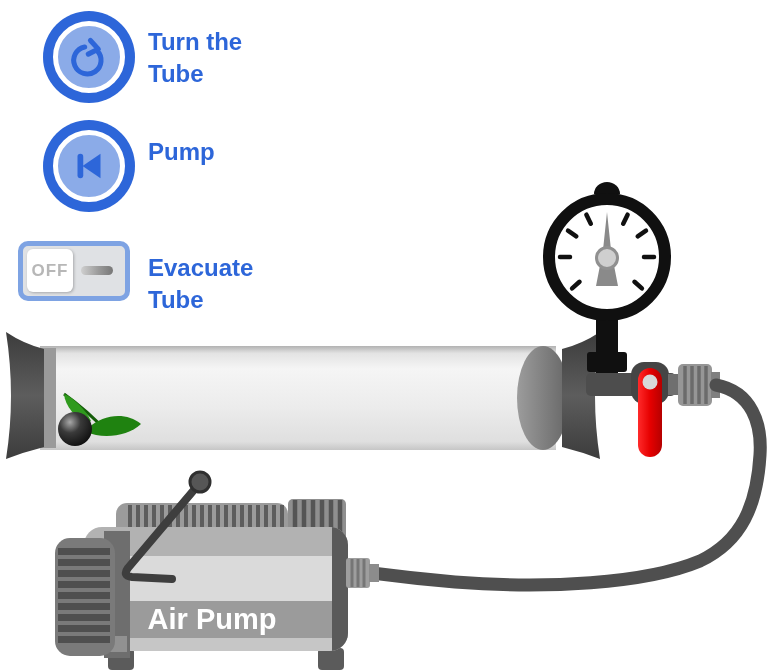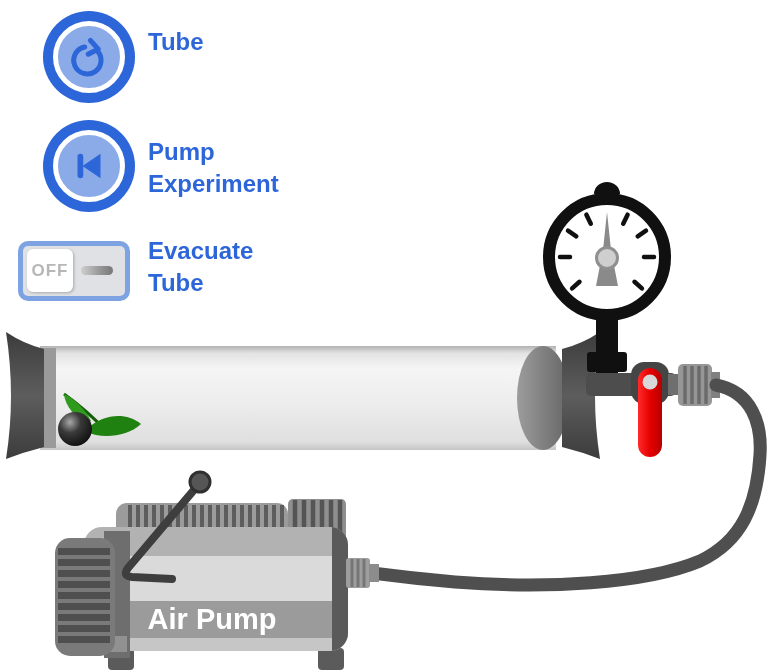--- a/index.html
+++ b/index.html
@@ -42,41 +42,41 @@
 
 <div id="canvas">
 
   <div class="circle-btn" style="left:53px;top:21px;">
     <svg viewBox="0 0 64 64">
       <path d="M26,18 A19,19 0 1 0 43,23" fill="none" stroke="#2d66d9" stroke-width="7" stroke-linecap="round"></path>
       <path d="M34 9 L45 21 L31 28" fill="none" stroke="#2d66d9" stroke-width="7" stroke-linecap="round" stroke-linejoin="round"></path>
     </svg>
   </div>
   <div class="ctl-label" style="top:26px;">
+    <div>Turn the</div>
     <div>Tube</div>
   </div>
 
   <div class="circle-btn" style="left:53px;top:130px;">
     <svg viewBox="0 0 64 64">
       <rect x="16" y="15" width="8" height="34" rx="4" fill="#2d66d9"></rect>
       <polygon points="48,15 48,49 23,32" fill="#2d66d9"></polygon>
     </svg>
   </div>
   <div class="ctl-label" style="top:136px;">
     <div>Pump</div>
-    <div>Experiment</div>
   </div>
 
   <div class="toggle">
     <div class="toggle-knob">
       <span>OFF</span>
     </div>
     <div class="toggle-groove"></div>
   </div>
-  <div class="ctl-label" style="top:235px;">
+  <div class="ctl-label" style="top:252px;">
     <div>Evacuate</div>
     <div>Tube</div>
   </div>
 
   <svg class="scene" width="768" height="672" viewBox="0 0 768 672">
     <defs>
       <linearGradient id="tubeGrad" x1="0" y1="0" x2="0" y2="1">
         <stop offset="0" stop-color="#b2b2b2"></stop>
         <stop offset="0.07" stop-color="#e3e3e3"></stop>
         <stop offset="0.22" stop-color="#f5f5f5"></stop>

